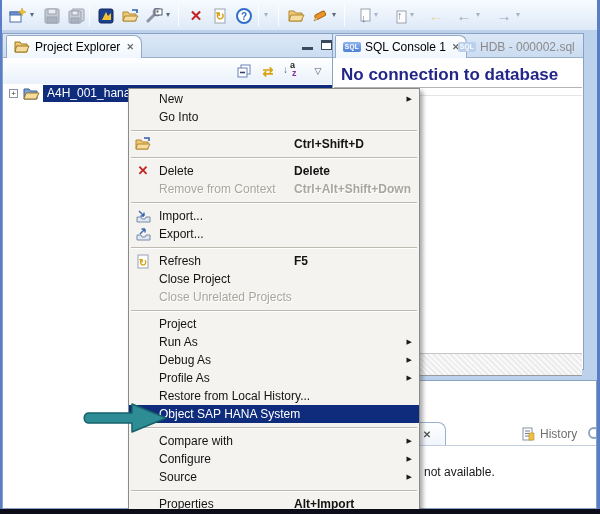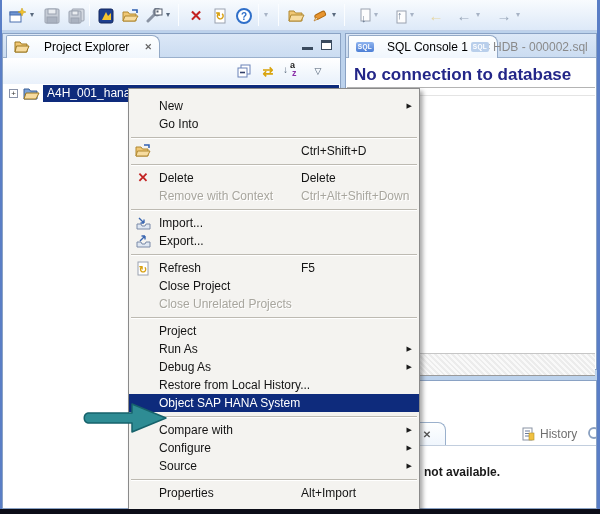--- a/index.html
+++ b/index.html
@@ -24,21 +24,21 @@
   .glyph-red { color:#c32222; font-weight:bold; font-size:13px; }
   .glyph-gray-arrow { color:#9aa8ba; font-weight:bold; font-size:15px; }
   .glyph-faded-arrow { color:#e5d6a2; font-weight:bold; font-size:15px; }
   
   .panel { position:absolute; background:#fff; border:1px solid #8aa2c4; z-index:2; }
   .tabbar { position:absolute; left:0; top:0; right:0; height:24px;
     background:linear-gradient(#dce8f7,#cbdcf1); border-bottom:1px solid #9ab0cc; }
   .tab { position:absolute; top:2px; height:22px; display:flex; align-items:center; padding:0 7px;
     color:#3a3a3a; white-space:nowrap; }
   .tab.active { top:1px; height:23px; background:linear-gradient(#feffff,#f0f6fd);
-    border:1px solid #93a9c6; border-bottom:none; border-radius:2px 8px 0 0; color:#000;gap:9px; }
+    border:1px solid #93a9c6; border-bottom:none; border-radius:2px 8px 0 0; color:#000; }
   .tab .close { margin-left:6px; font-size:9px; color:#666; font-weight:bold; }
   .tab.inactive-text { color:#8a8a8a; }
   .sqlbadge { display:inline-block; width:18px; height:10px; margin-right:4px; border-radius:2px;
     background:linear-gradient(#8fb4ef,#4d7fd6); color:#fff; font-size:6.5px; font-weight:bold;
     text-align:center; line-height:10px; letter-spacing:.3px; }
   .sqlbadge.pale { background:#b9cfeb; }
   .winbtns { position:absolute; right:8px; top:6px; display:flex; gap:8px; }
   .btn-min { width:11px; height:10px; border-bottom:3px solid #3a4a5e; }
   .btn-max { width:11px; height:10px; border:1px solid #3a4a5e; border-top:3px solid #3a4a5e; background:#fff; }
   
@@ -63,28 +63,28 @@
   .hscroll { position:absolute; left:1px; right:1px; top:319px; height:23px;
     background:repeating-linear-gradient(45deg,#ececec 0 2px,#f9f9f9 2px 4px);
     border-top:1px solid #c6c6c6; border-bottom:1px solid #9a9a9a; }
   
   .btabbar { position:absolute; left:0; right:0; top:40px; height:25px; border-bottom:1px solid #c2cede; background:#fff; }
   .btab { position:absolute; top:2px; height:22px; display:flex; align-items:center; color:#6f6f6f; white-space:nowrap; }
   .btab-partial { position:absolute; left:62px; top:1px; width:38px; height:23px;
     background:linear-gradient(#feffff,#f0f6fd); border:1px solid #9ab0cc; border-bottom:none;
     border-radius:0 8px 0 0; display:flex; align-items:center; justify-content:center; }
   .btab-partial .close { font-size:10px; color:#555; font-weight:bold; }
-  .bp-text { position:absolute; left:78px; top:84px; color:#1a1a1a;font-weight:bold; }
+  .bp-text { position:absolute; left:78px; top:84px; color:#1a1a1a; }
   
   .menu { position:absolute; left:128px; top:88px; width:292px; z-index:40;
-    background:#f4f3f0; border:1px solid #8a8a8a; padding:8px 0;
+    background:#f4f3f0; border:1px solid #8a8a8a; padding:1px 0;
     box-shadow:3px 3px 4px rgba(70,70,70,.45); }
   .mi { position:relative; height:18px; line-height:18px; padding-left:30px; color:#141414; }
   .mi .ico { position:absolute; left:5px; top:1px; width:18px; height:16px; display:flex; align-items:center; justify-content:center; }
-  .mi .sc { position:absolute; left:172px; top:0; }
+  .mi .sc { position:absolute; left:165px; top:0;font-weight:bold; }
   .mi .sub { position:absolute; right:7px; top:0; font-size:7px; color:#1a1a1a; }
   .mi.dis, .mi.dis .sc, .mi.dis .sub { color:#a8a69e; text-shadow:1px 1px 0 #ffffff; }
   .mi.hl { background:#0e2b7c; color:#fff; }
   .msep { height:1px; background:#bdbab2; margin:4px 2px; box-shadow:0 1px 0 #fff; }
   
   .arrow-anno { position:absolute; left:78px; top:400px; z-index:45; }
   
   .abs { position:absolute; }
   svg { display:block; }
 </style>
@@ -240,21 +240,21 @@
     <svg class="abs" style="left:20px; top:1px" width="17" height="15" viewBox="0 0 17 15">
       <path d="M1,3 L6,3 L7.5,5 L14,5 L14,13 L1,13 Z" fill="#7ba2d6" stroke="#3a5f96"></path>
       <path d="M3,7 L16,7 L13,13 L1,13 Z" fill="#f7dca0" stroke="#9c7820"></path>
     </svg>
     <div class="tree-sel">
       <span>A4H_001_hanau</span>
     </div>
   </div>
 </div>
 
-<div class="panel" style="left:345px; top:33px; width:252px; height:337px;">
+<div class="panel" style="left:332px; top:33px; width:252px; height:337px;">
   <div class="tabbar">
     <div class="tab active" style="left:2px">
       <span class="sqlbadge">SQL</span>
       <span>SQL Console 1</span>
       <span class="close">✕</span>
     </div>
     <div class="tab inactive-text" style="left:118px">
       <span class="sqlbadge pale">SQL</span>
       <span>HDB - 000002.sql</span>
     </div>
@@ -307,21 +307,21 @@
     </span>
     <span class="sc">Ctrl+Shift+D</span>
   </div>
   <div class="msep"></div>
   <div class="mi">
     <span class="ico glyph-red">✕</span>
     <span>Delete</span>
     <span class="sc">Delete</span>
   </div>
   <div class="mi dis">
-    <span>Remove with Context</span>
+    <span>Remove from Context</span>
     <span class="sc">Ctrl+Alt+Shift+Down</span>
   </div>
   <div class="msep"></div>
   <div class="mi">
     <span class="ico">
       <svg width="15" height="13" viewBox="0 0 15 13">
         <path d="M1,7 L5,7 L6,9 L9,9 L10,7 L14,7 L14,12 L1,12 Z" fill="#dfe7f2" stroke="#7a8aa8"></path>
         <path d="M3,1 L8,6 M8,6 L8,2.5 M8,6 L4.5,6" stroke="#3a66b0" stroke-width="1.4" fill="none"></path>
       </svg>
     </span>
@@ -359,20 +359,24 @@
   </div>
   <div class="mi">
     <span>Run As</span>
     <span class="sub">▶</span>
   </div>
   <div class="mi">
     <span>Debug As</span>
     <span class="sub">▶</span>
   </div>
   <div class="mi">
+    <span>Profile As</span>
+    <span class="sub">▶</span>
+  </div>
+  <div class="mi">
     <span>Restore from Local History...</span>
   </div>
   <div class="mi hl">
     <span>Object SAP HANA System</span>
   </div>
   <div class="msep"></div>
   <div class="mi">
     <span>Compare with</span>
     <span class="sub">▶</span>
   </div>

